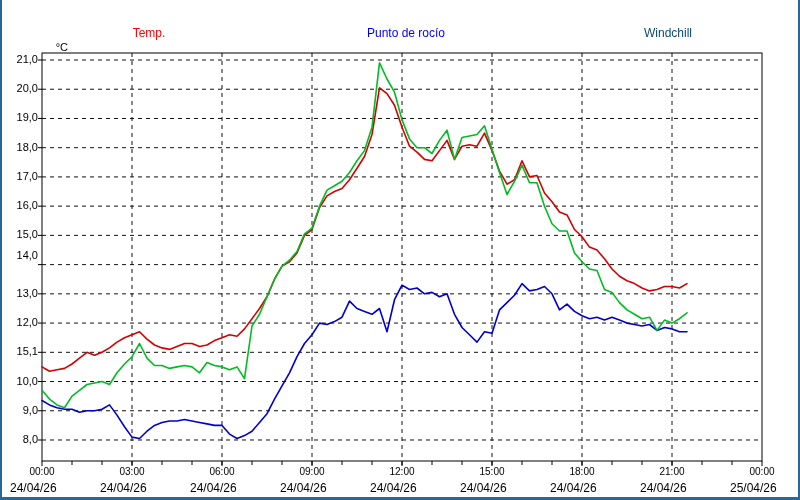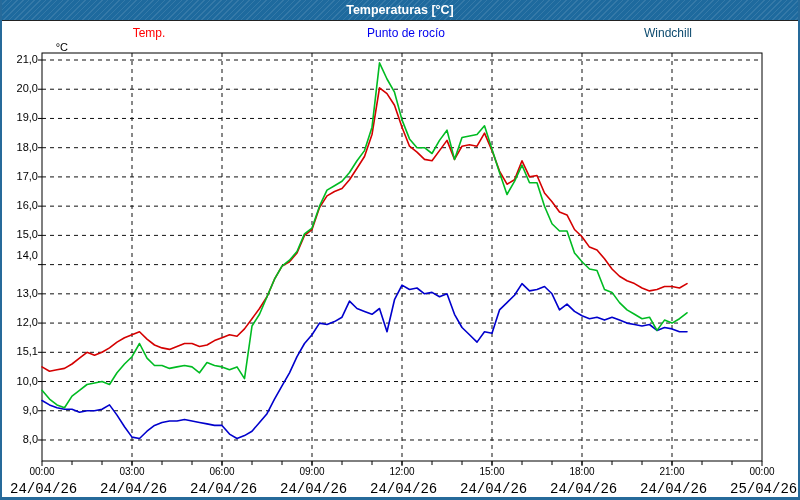--- a/index.html
+++ b/index.html
@@ -13,29 +13,26 @@
             border-bottom:1px solid #222;
             color:#fff;font-weight:bold;font-size:12.5px;line-height:20px;text-align:center;}
   .legend-label{position:absolute;top:26px;transform:translateX(-50%);font-size:12px;white-space:nowrap;}
   #legend-temp{left:147px;color:#ff0000;}
   #legend-dew{left:404px;color:#0000ee;}
   #legend-wind{left:666px;color:#00dd44;}
   #unit-label{position:absolute;top:41px;left:8px;width:58px;text-align:right;font-size:11px;color:#000;}
   #chart-svg{position:absolute;left:0;top:0;}
   .ylab{position:absolute;width:30px;text-align:right;font-size:11px;color:#000;}
   .xtime{position:absolute;width:60px;text-align:center;font-size:10px;color:#000;}
-  .xdate{position:absolute;width:64px;text-align:right;font-size:14px;color:#000;font-family:Liberation Mono, monospace;}
+  .xdate{position:absolute;width:64px;text-align:left;font-size:12px;color:#000;}
 </style>
 </head>
 <body>
 
 <div id="window">
-  <div id="titlebar">
-    <span>Temperaturas [°C]</span>
-  </div>
 
   <span id="legend-temp" class="legend-label" style="color: rgb(255, 0, 0);">Temp.</span>
   <span id="legend-dew" class="legend-label" style="color: rgb(0, 0, 238);">Punto de rocío</span>
   <span id="legend-wind" class="legend-label" style="color: #0c4a6e;">Windchill</span>
 
   <div id="unit-label">°C</div>
 
   <svg id="chart-svg" width="796" height="497">
       <line x1="40" y1="60" x2="760" y2="60" stroke="#111" stroke-width="1" stroke-dasharray="4 4"></line>
       <line x1="36" y1="60" x2="40" y2="60" stroke="#000" stroke-width="1"></line>

